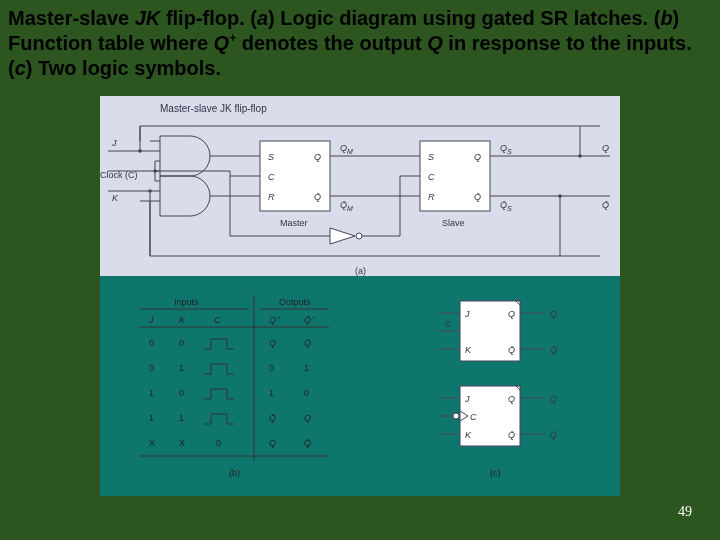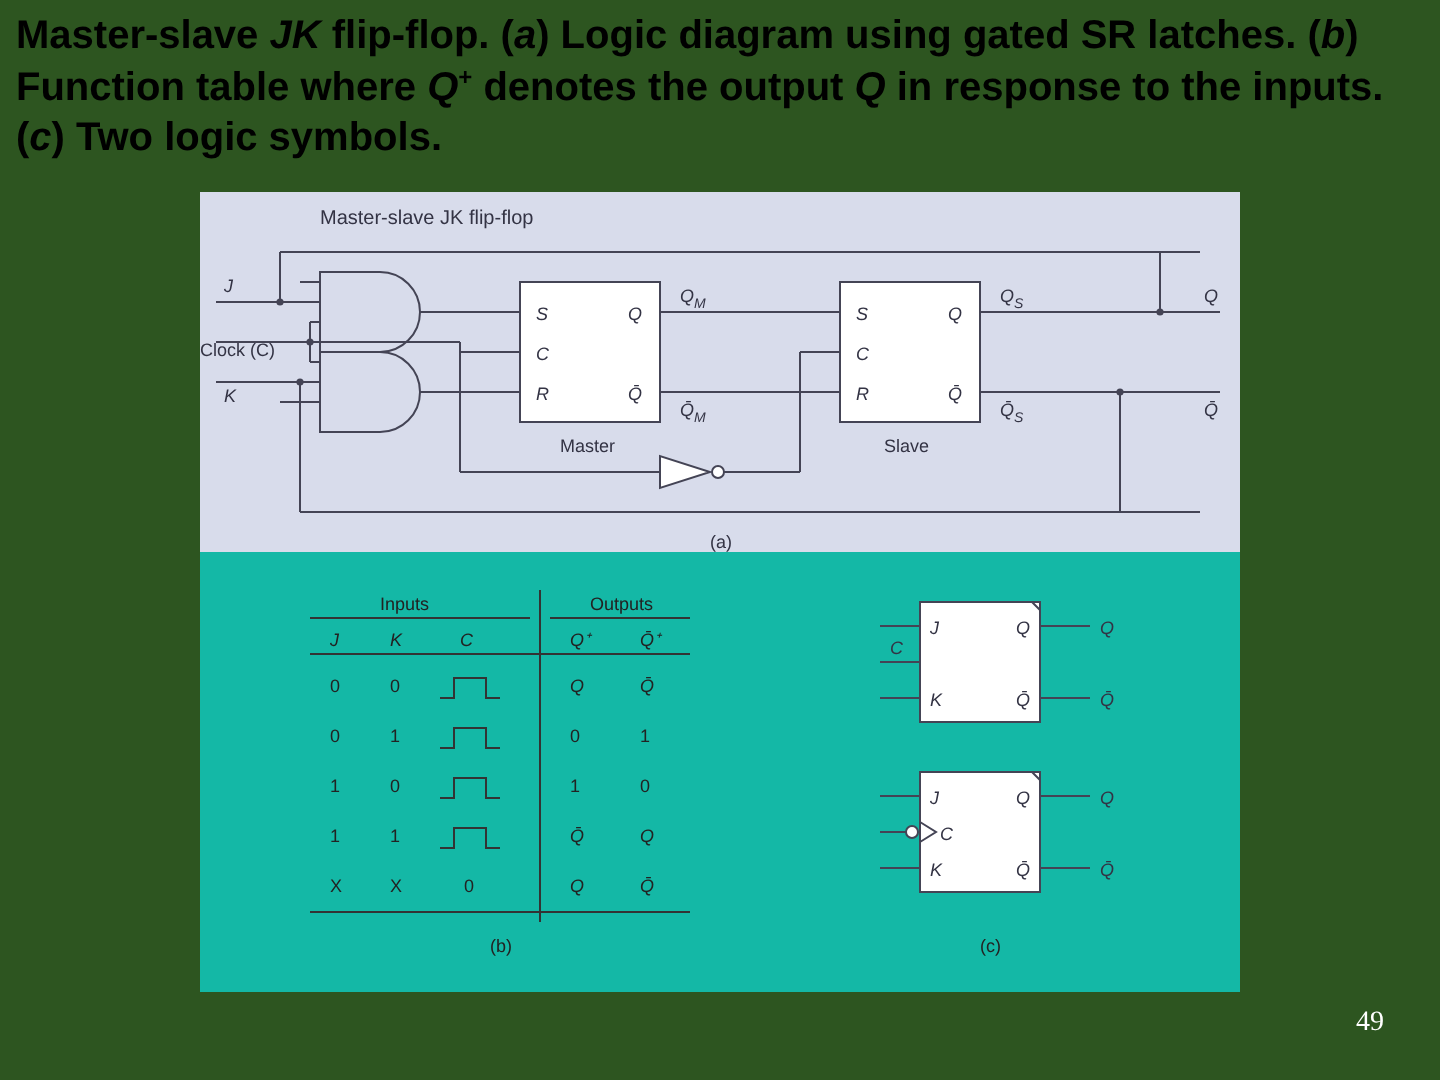--- a/index.html
+++ b/index.html
@@ -1,23 +1,23 @@
 <!DOCTYPE html>
 <html><head>
 <meta charset="utf-8">
 <style>
   html,body{margin:0;padding:0;width:720px;height:540px;background:#2d5520;font-family:Arial,Helvetica,sans-serif;overflow:hidden;}
   .slide{position:relative;width:720px;height:540px;border-radius:25px;}
   .heading{position:absolute;left:8px;top:6px;right:12px;color:#000;font-size:20px;font-weight:bold;line-height:1.25;}
   .heading i{font-style:italic;}
   .heading sup{font-size:12px;vertical-align:super;}
-  .figure{position:absolute;left:100px;top:96px;width:520px;height:400px;background:#14b8a6;}
+  .figure{position:absolute;left:100px;top:96px;width:520px;height:400px;background:#0f766e;}
   .sub-a{position:absolute;left:0;top:0;width:520px;height:180px;background:#d8dceb;}
   .sub-a svg{position:absolute;left:0;top:0;}
-  .sub-b{position:absolute;left:16px;top:195px;width:260px;height:190px;padding-left:19px;}
+  .sub-b{position:absolute;left:0;top:195px;width:260px;height:190px;padding-left:19px;}
   .sub-c{position:absolute;left:300px;top:195px;width:200px;height:190px;}
   .slidenum{position:absolute;right:28px;bottom:20px;color:#fff;font-size:14px;font-family:Liberation Serif, serif;}
   text{font-family:Arial,Helvetica,sans-serif;}
   .lbl{font-size:9px;fill:#334;}
   .lblbig{font-size:10px;fill:#334;}
   .tick{font-size:9px;fill:#222;}
 </style>
 </head>
 <body>
 

